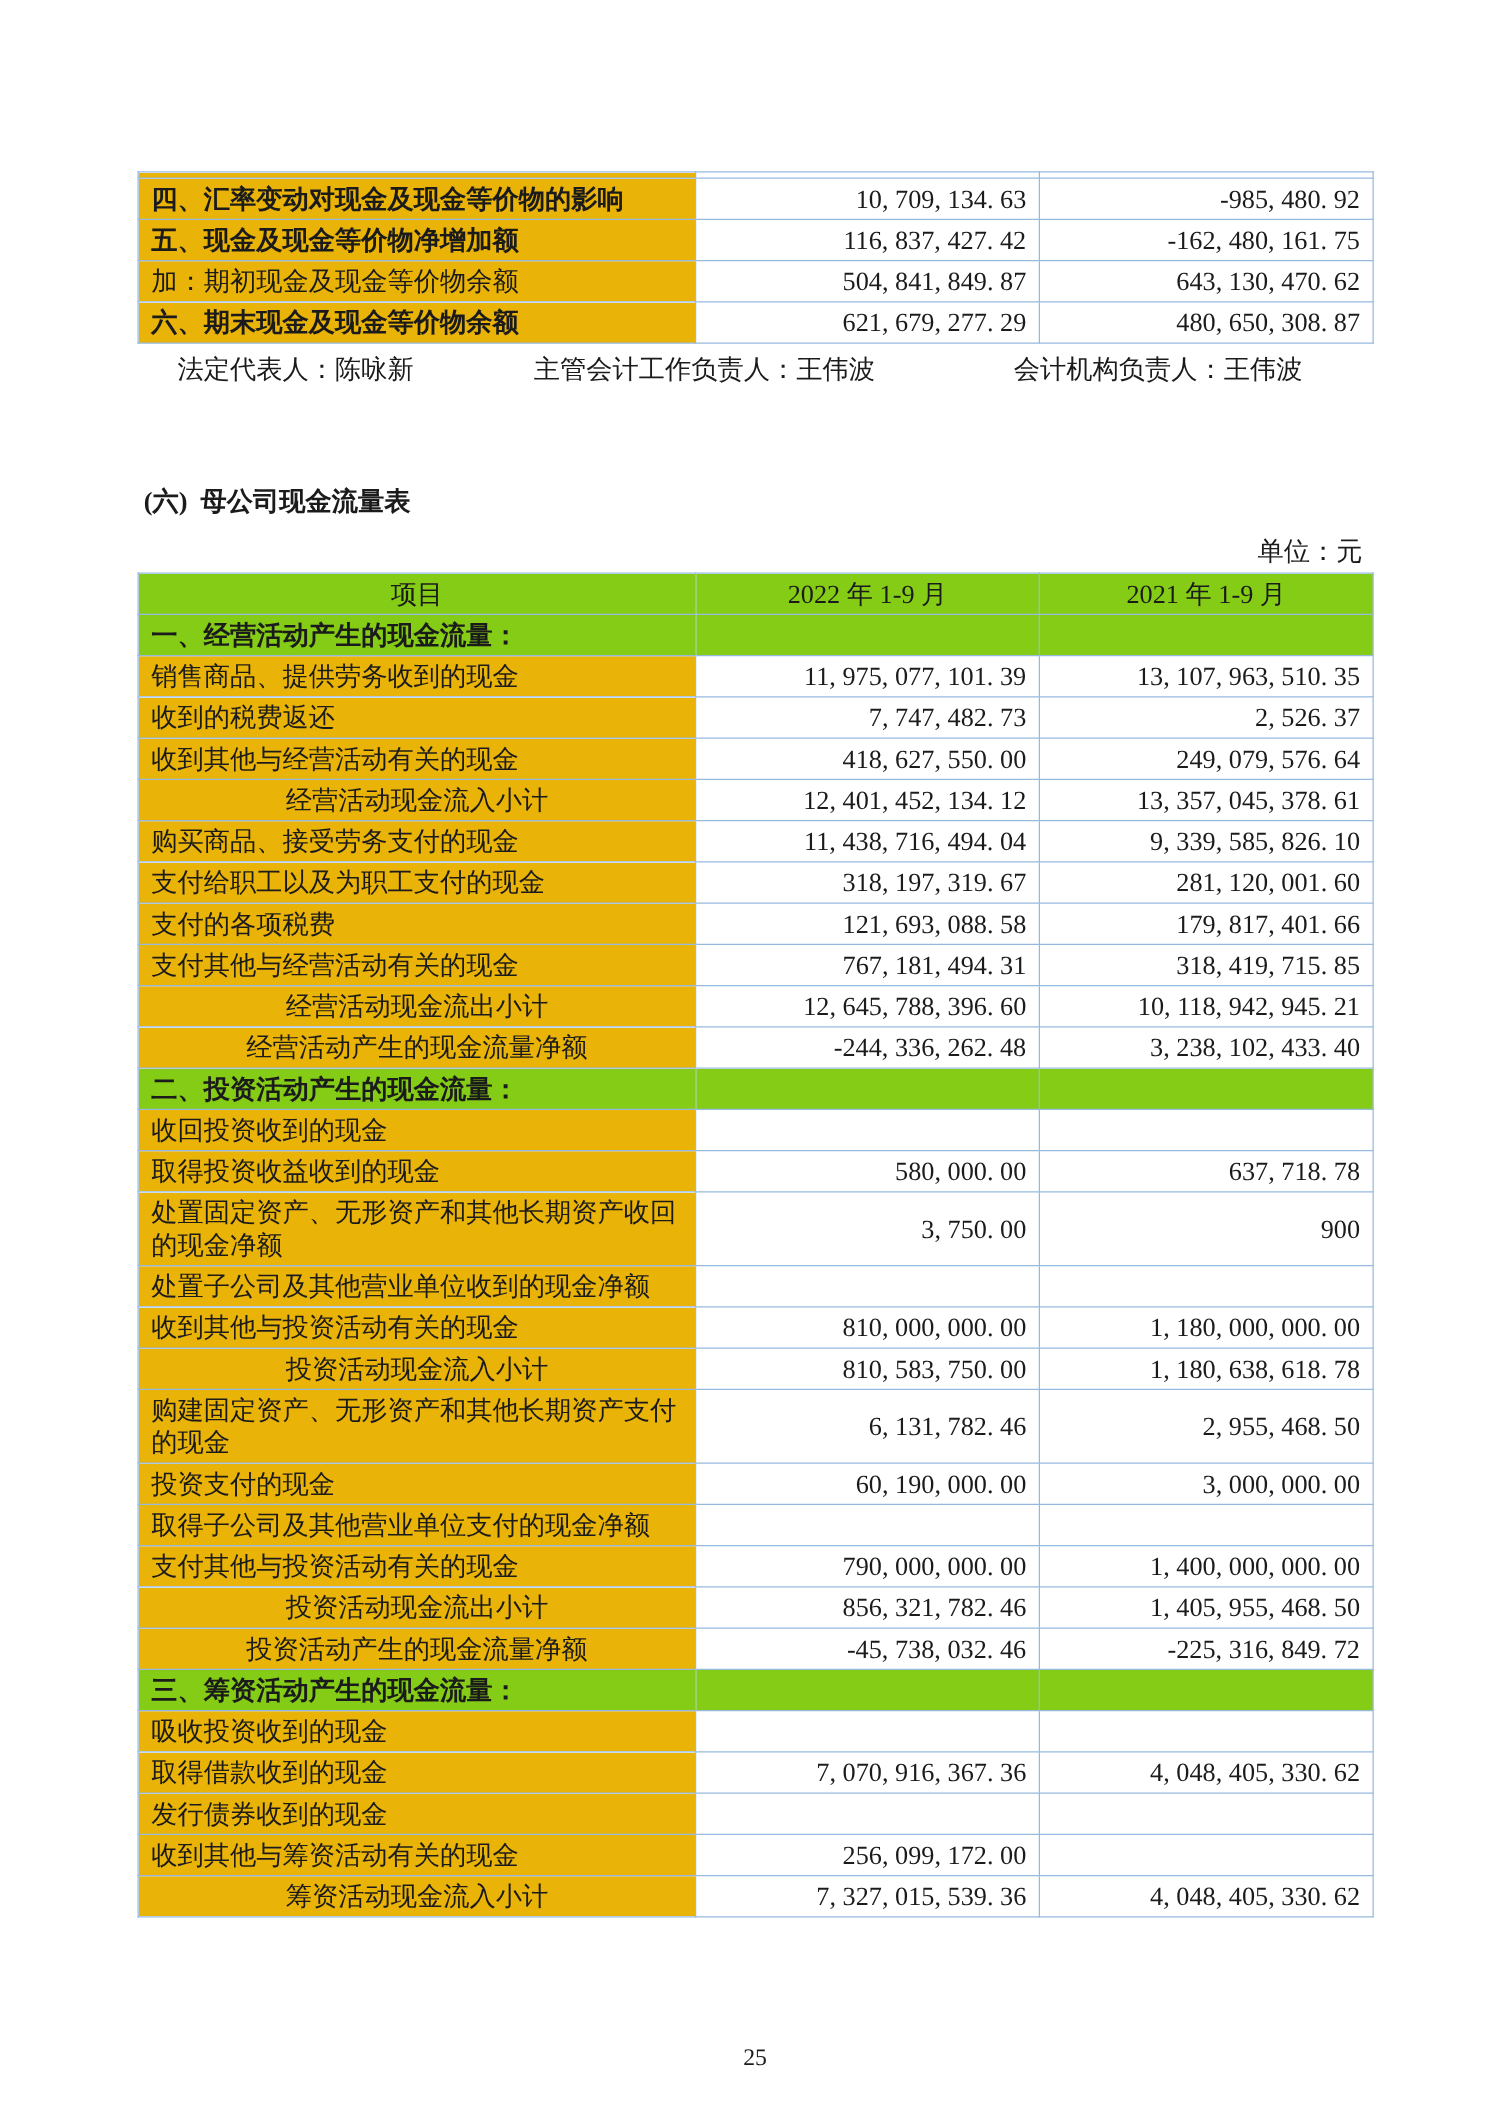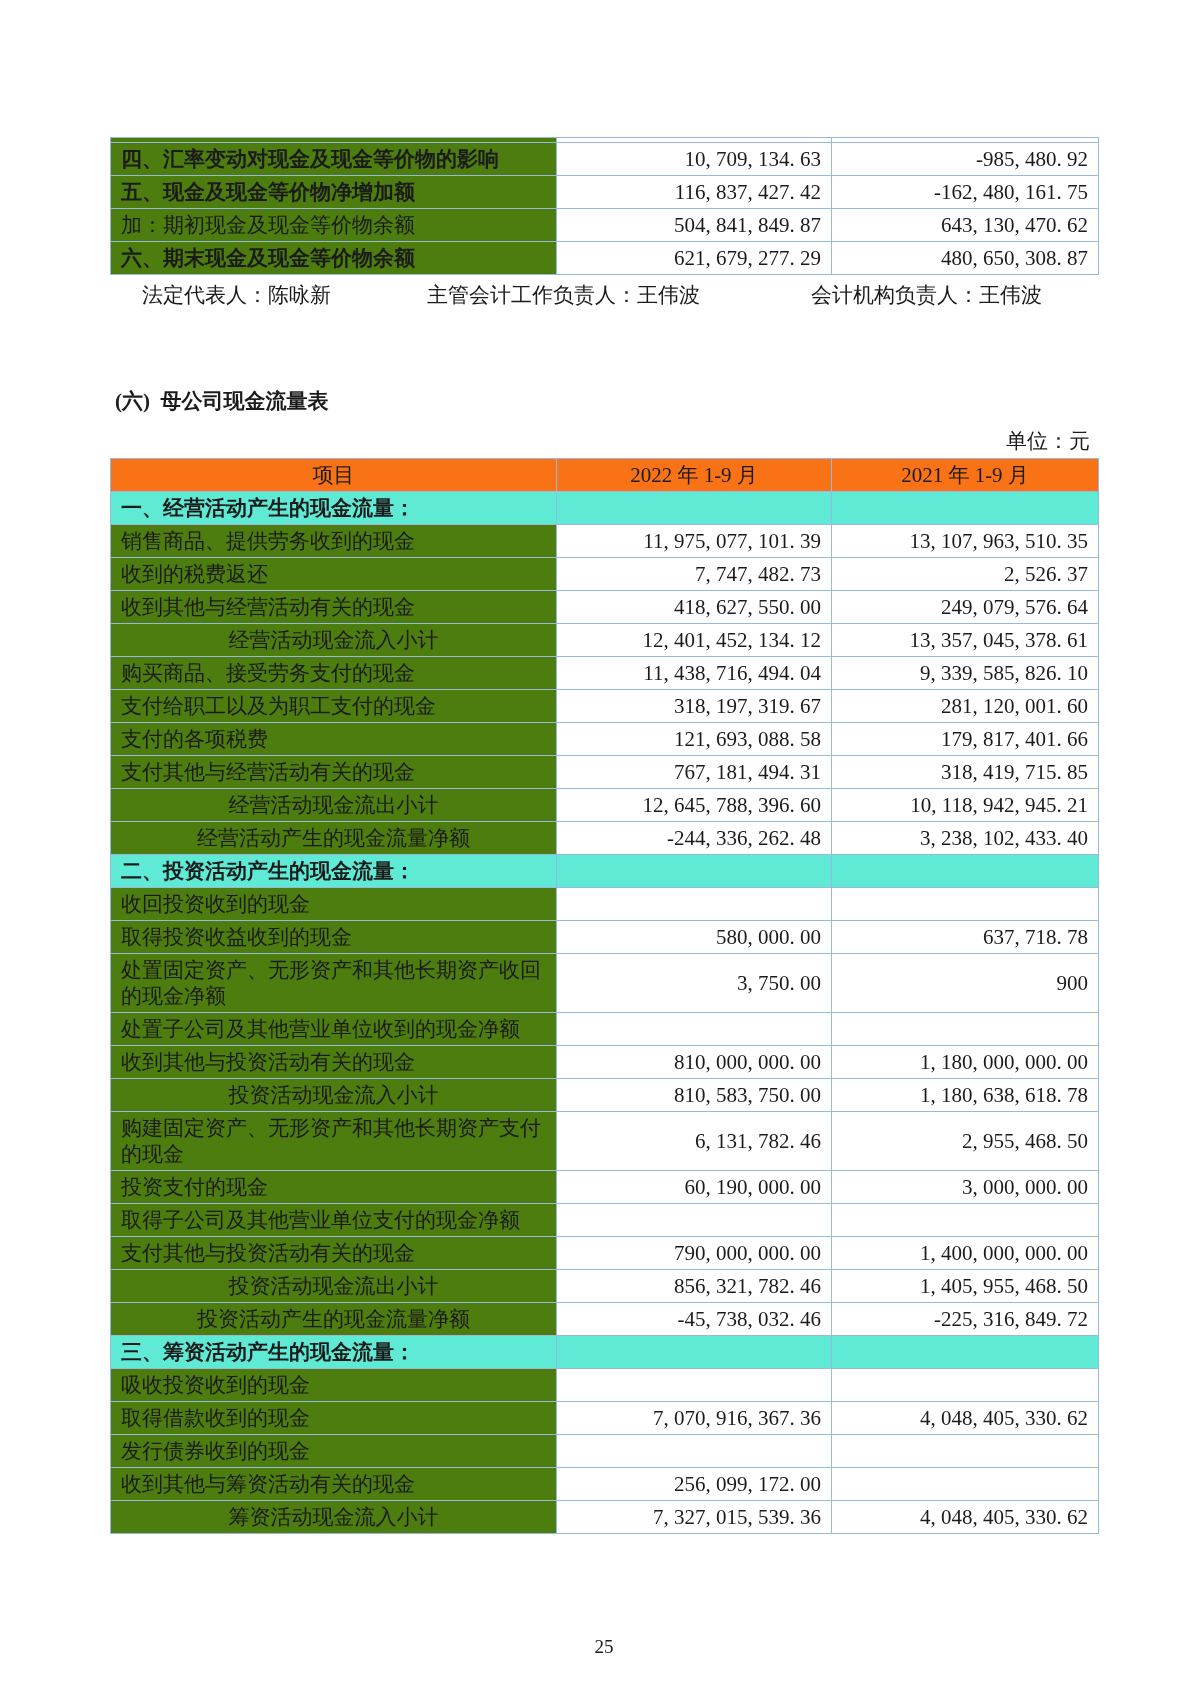--- a/index.html
+++ b/index.html
@@ -21,28 +21,28 @@
   }
   table.fin td {
     border:1px solid #96bade;
     font-size:21px;
     line-height:26px;
     padding:3px 10px;
     vertical-align:middle;
     overflow:hidden;
     word-break:break-all;
   }
-  td.lbl { background:#4d7c0f; text-align:left; padding-left:8px; }
+  td.lbl { background:#eab308; text-align:left; padding-left:8px; }
   td.num { background:#ffffff; text-align:right; }
   td.n22 { padding-right:16px; }
   td.n21 { padding-right:8px; }
-  tr.sec td { background:#5eead4; font-weight:bold; }
+  tr.sec td { background:#84cc16; font-weight:bold; }
   tr.sub td.lbl { text-align:center; font-weight:normal;margin-top:28px; }
   tr.boldlbl td.lbl { font-weight:bold; }
-  tr.hdr td { background:#f97316; text-align:center; }
+  tr.hdr td { background:#84cc16; text-align:center; }
   tr.sliver td { height:4px; padding:0; line-height:4px; font-size:4px; }
   .sigline {
     position:relative;
     margin-left:110px; width:988px;
     height:28px; margin-top:6px;
     font-size:21px; line-height:28px;
   }
   .sigline span { position:absolute; top:0; white-space:nowrap; }
   .sig1 { left:32px;font-family:Liberation Serif, serif; } .sig2 { left:317px; } .sig3 { left:701px; }
   .section-title {

